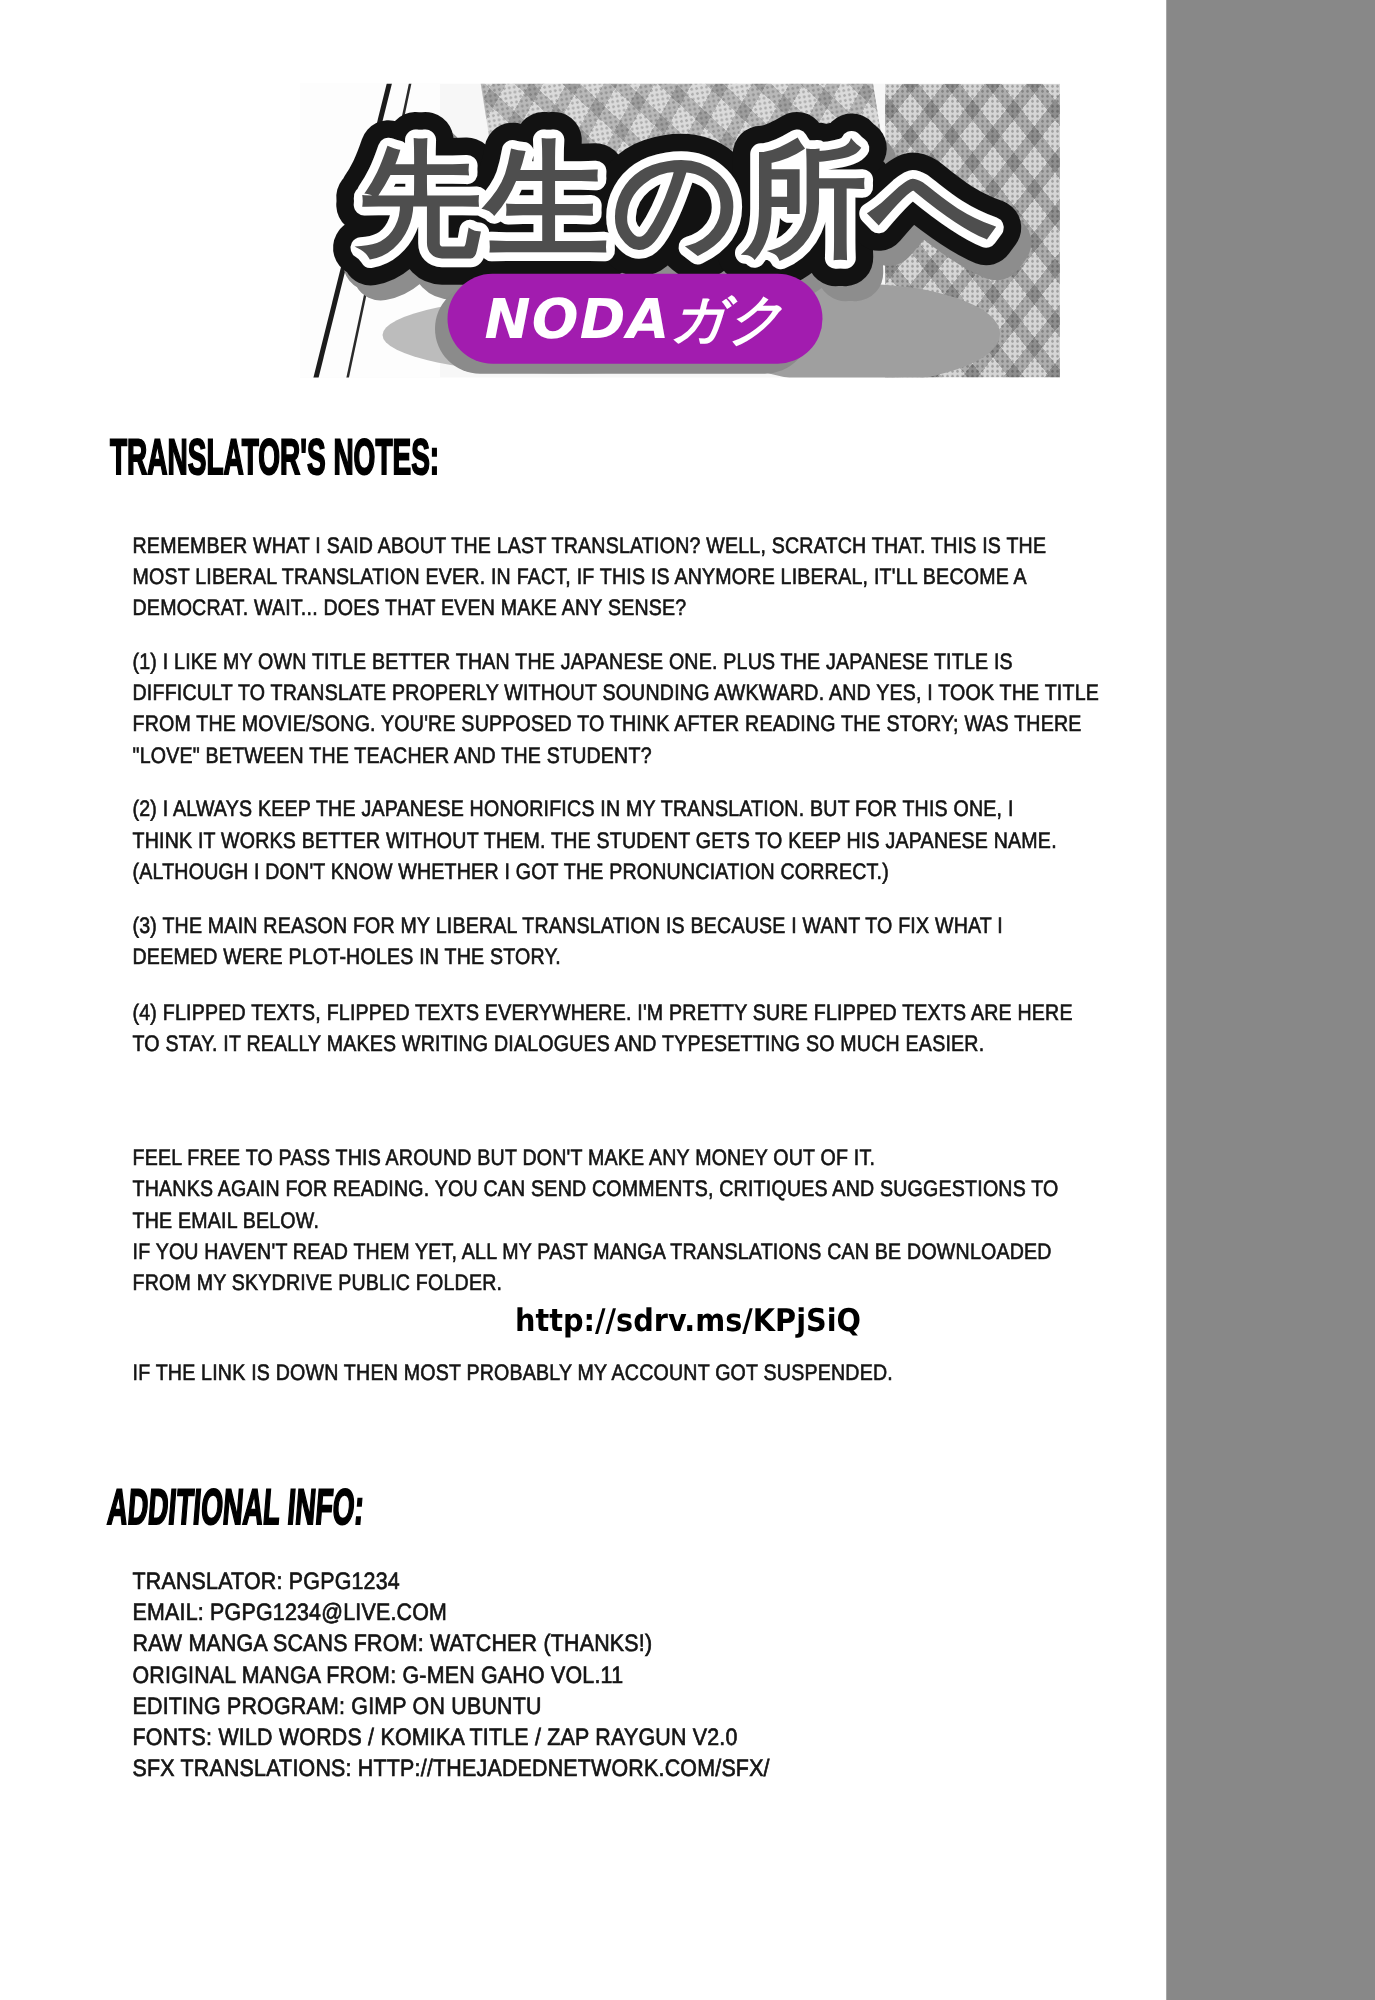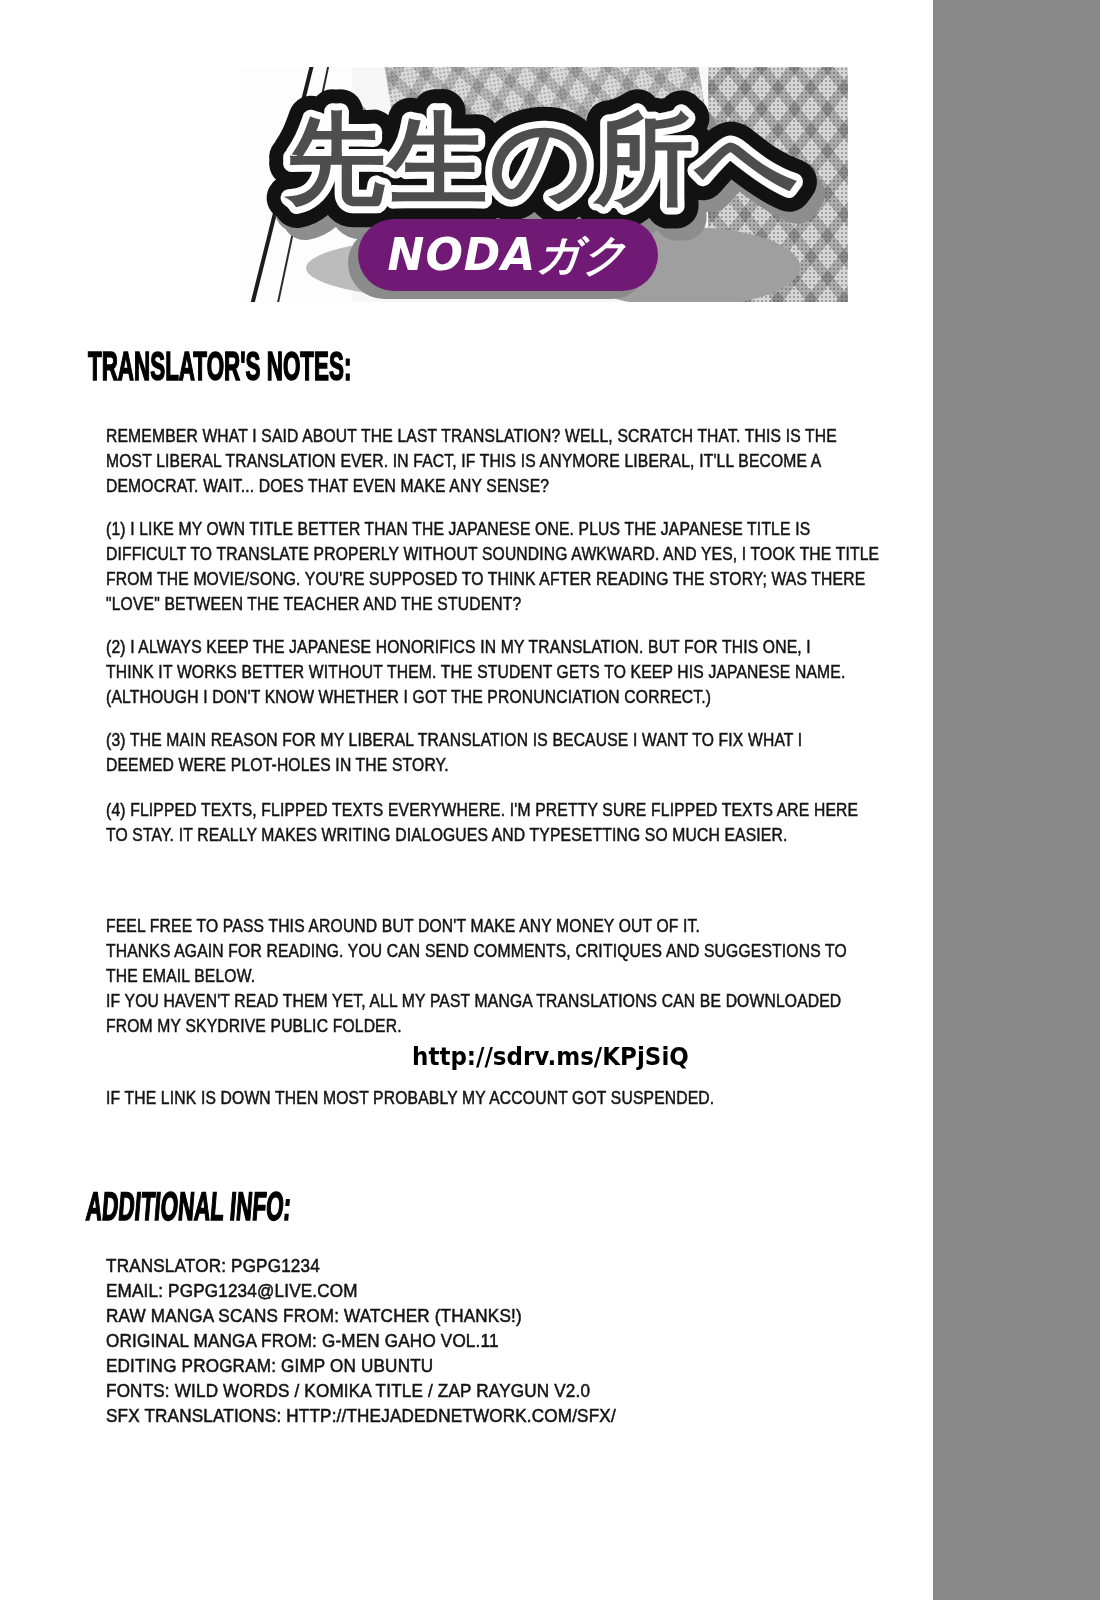--- a/index.html
+++ b/index.html
@@ -23,21 +23,21 @@
   .art-stroke1 { position:absolute; left:40px; top:-12px; width:4px; height:260px; background:#1c1c1c; transform:rotate(14deg); }
   .art-stroke2 { position:absolute; left:62px; top:-12px; width:2px; height:260px; background:#2a2a2a; transform:rotate(12deg); }
   .art-plaid-top   { position:absolute; left:150px; top:-28px; width:310px; height:100px; transform:rotate(-9deg); opacity:.85; }
   .art-plaid-right { position:absolute; left:468px; top:0; width:140px; height:235px; }
   .art-gray-blob   { position:absolute; left:330px; top:160px; width:230px; height:80px; background:#9f9f9f; border-radius:50%; }
   .art-shadow-blob { position:absolute; left:66px;  top:170px; width:300px; height:62px; background:#bcbcbc; border-radius:50%; }
   .banner svg { position:absolute; left:0; top:0; z-index:5; }
   .banner .t { font-family:"DejaVu Sans", sans-serif; font-weight:bold; letter-spacing:2px; }
   .author-pill {
     position:absolute; z-index:6; left:118px; top:152px; width:300px; height:72px;
-    background:#701a75; border-radius:38px; box-shadow:-10px 8px 0 #8b8b8b;
+    background:#a21caf; border-radius:38px; box-shadow:-10px 8px 0 #8b8b8b;
     display:flex; align-items:center; justify-content:center;
     color:#ffffff; font-family:"DejaVu Sans", sans-serif; font-style:italic;
     font-weight:bold; font-size:44px; letter-spacing:1px;
   }
 
   
   .comic-h {
     position:absolute; white-space:nowrap; color:#000;
     font-weight:700; font-size:40px; letter-spacing:0;
     -webkit-text-stroke:1.6px #000;

